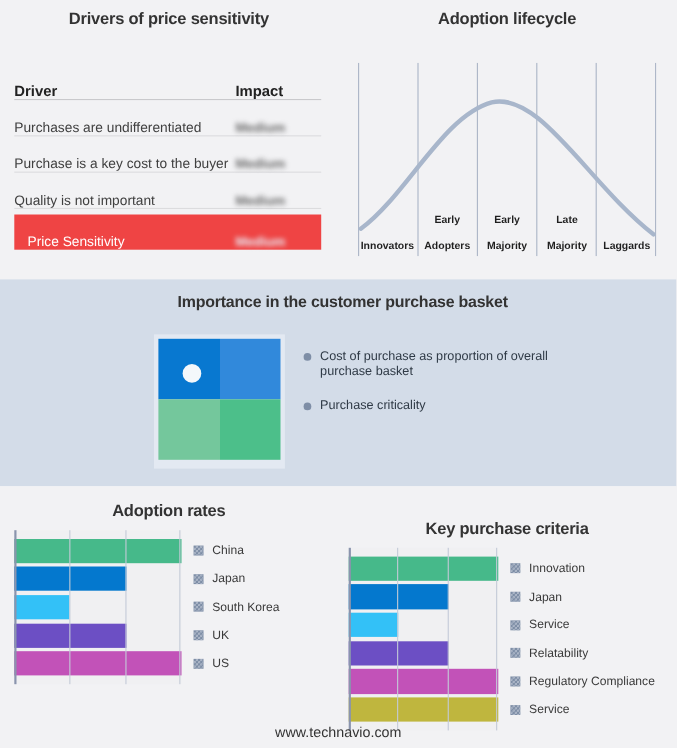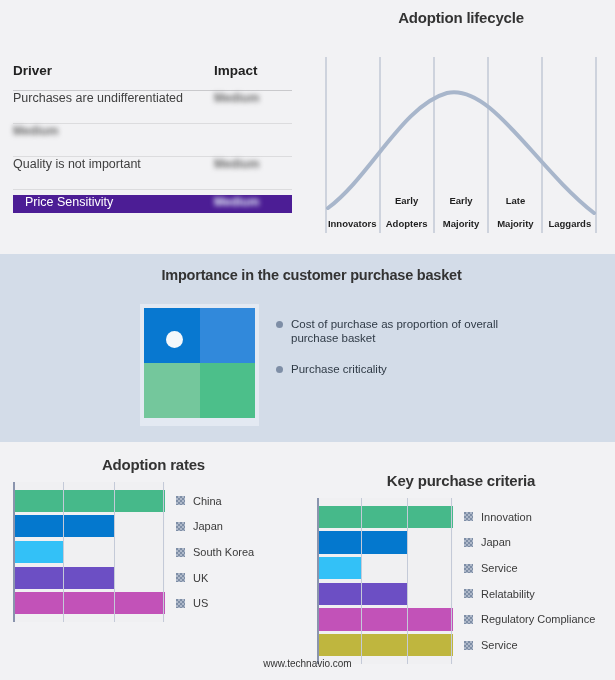--- a/index.html
+++ b/index.html
@@ -18,33 +18,33 @@
   .panel{position:absolute;}
   .ptitle{
     font-size:15px;font-weight:bold;color:#333;text-align:center;
     letter-spacing:-0.2px;
   }
 
   
   #drivers{left:0;top:0;width:307px;height:254px;}
   #drivers .ptitle{position:absolute;left:0;top:9px;width:307px;}
   .tbl{position:absolute;left:13px;top:63px;width:279px;}
-  .trow{display:flex;align-items:flex-start;height:32px;border-bottom:1px solid #dcdcde;}
+  .trow{display:flex;align-items:flex-end;height:32px;border-bottom:1px solid #dcdcde;}
   .trow.head{height:27px;border-bottom:1px solid #c9c9cc;}
   .trow.head .c1,.trow.head .c2{font-weight:bold;font-size:13.5px;color:#222;}
   .c1{flex:1;font-size:12.5px;color:#404040;}
   .c2{width:78px;font-size:12.5px;color:#333;text-align:left;}
   .blurred{
     display:inline-block;color:#6b6b6b;
     filter:blur(2.6px);
     -webkit-filter:blur(2.6px);
     font-size:12px;font-weight:600;
   }
   .trow.highlight{
-    background:#4c1d95;border-bottom:none;height:18px;
+    background:#ef4444;border-bottom:none;height:32px;
     margin-top:5px;padding-left:12px;box-sizing:border-box;width:279px;gap:44px;
   }
   .trow.highlight .c1{color:#fff;font-size:12.5px;}
   .trow.highlight .blurred{color:#e8f2fb;}
 
   
   #lifecycle{left:307px;top:0;width:308px;height:314px;}
   #lifecycle .ptitle{position:absolute;left:0;top:9px;width:308px;}
   .lc-area{position:absolute;left:18px;top:57px;width:272px;height:176px;}
   .lc-svg{position:absolute;left:0;top:0;}
@@ -83,56 +83,58 @@
   #criteria{left:307px;top:458px;width:308px;height:238px;}
   #criteria .ptitle{position:absolute;left:0;top:14px;width:308px;}
 
   .chart{position:absolute;display:flex;}
   .plot{position:relative;background:#f0f0f2;}
   .gl{position:absolute;top:0;bottom:0;width:1px;background:#c4cad8;}
   .gl.axis{width:2px;background:#8a94ad;}
   .bars{position:absolute;left:0;right:0;top:6px;bottom:6px;display:flex;flex-direction:column;}
   .bar-row{flex:1;display:flex;align-items:center;}
   .bar{height:86%;}
-  .legend{position:relative;margin-left:11px;padding-top:6px;padding-bottom:6px;display:flex;flex-direction:column;flex:1;justify-content:flex-end;}
+  .legend{position:relative;margin-left:11px;padding-top:6px;padding-bottom:6px;display:flex;flex-direction:column;flex:1;}
   .lg-row{flex:1;display:flex;align-items:center;}
   .lg-sq{
     width:9px;height:9px;margin-right:8px;flex-shrink:0;
     background:#7e8ea6;
     background-image:
       linear-gradient(45deg,#aeb8c9 25%,transparent 25%,transparent 75%,#aeb8c9 75%),
       linear-gradient(45deg,#aeb8c9 25%,transparent 25%,transparent 75%,#aeb8c9 75%);
     background-size:4px 4px;
     background-position:0 0,2px 2px;
   }
   .lg-txt{font-size:11px;color:#3a3a3a;white-space:nowrap;}
 
   .footer{
     position:absolute;left:0;top:658px;width:615px;text-align:center;
-    font-size:10px;color:#333;
+    font-size:13px;color:#333;
   }
 </style>
 </head>
 <body>
 
 <div class="band-top"></div>
 <div class="band-mid"></div>
 <div class="band-bot"></div>
 
 <div class="panel" id="drivers">
+  <div class="ptitle">Drivers of price sensitivity</div>
   <div class="tbl">
     <div class="trow head">
       <div class="c1">Driver</div>
       <div class="c2">Impact</div>
     </div>
     <div class="trow">
       <div class="c1">Purchases are undifferentiated</div>
       <div class="c2"><span class="blurred">Medium</span></div>
     </div>
     <div class="trow">
+      <div class="c1">Purchase is a key cost to the buyer</div>
       <div class="c2"><span class="blurred">Medium</span></div>
     </div>
     <div class="trow">
       <div class="c1">Quality is not important</div>
       <div class="c2"><span class="blurred">Medium</span></div>
     </div>
     <div class="trow highlight">
       <div class="c1">Price Sensitivity</div>
       <div class="c2"><span class="blurred">Medium</span></div>
     </div>

